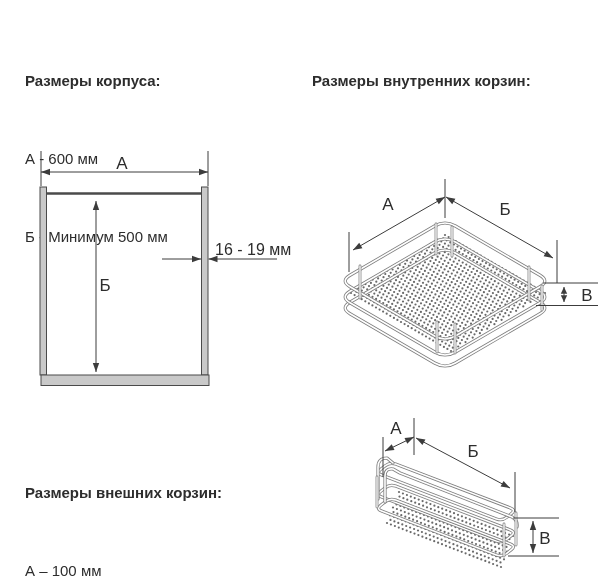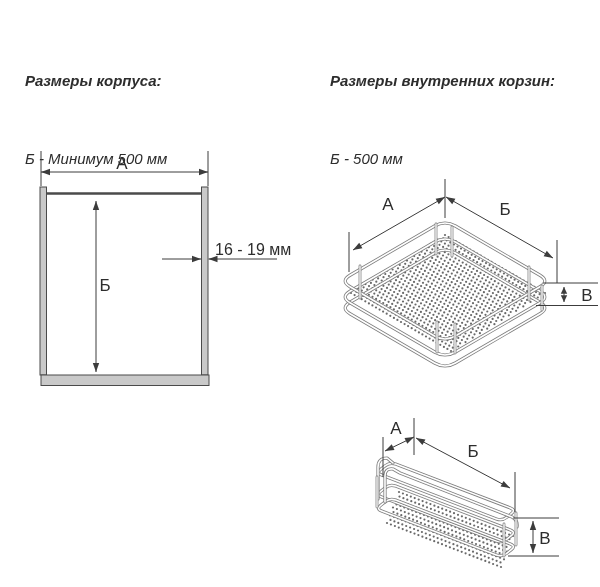--- a/index.html
+++ b/index.html
@@ -1,45 +1,47 @@
 <!DOCTYPE html>
 <html><head>
 <meta charset="utf-8">
 <style>
   html,body{margin:0;padding:0;}
   body{
     width:600px;height:587px;position:relative;overflow:hidden;
     background:#ffffff;color:#2d2d2d;
     font-family:"Liberation Sans",sans-serif;
   }
-  .dims{position:absolute;font-size:15px;line-height:26px;white-space:pre;font-style:italic;}
+  .dims{position:absolute;font-size:15px;line-height:26px;white-space:pre;}
   .dims-title{font-weight:700;}
   #diagram-svg{position:absolute;left:0;top:0;}
   #diagram-svg text{
     font-family:"Liberation Sans",sans-serif;
     font-size:17px;fill:#2d2d2d;
   }
   #diagram-svg text.note{font-size:16px;}
   .panel{fill:#c9c9c9;stroke:#4a4a4a;stroke-width:1;}
   .rail{stroke:#4a4a4a;stroke-width:2.5;}
 </style>
 </head>
 <body>
 
 <div class="dims" style="left:25px;top:16px">
   <div class="dims-title">Размеры корпуса:</div>
+  <div class="dims-item">А - 600 мм</div>
   <div class="dims-item">Б - Минимум 500 мм</div>
 </div>
 
-<div class="dims" style="left:330px;top:16px">
+<div class="dims" style="left:312px;top:16px">
   <div class="dims-title">Размеры внутренних корзин:</div>
-  <div class="dims-item">Б - 500 мм</div>
 </div>
 
 <div class="dims" style="left:25px;top:428px">
+  <div class="dims-title">Размеры внешних корзин:</div>
+  <div class="dims-item">А – 100 мм</div>
   
   
 </div>
 
 <svg id="diagram-svg" width="600" height="587" viewBox="0 0 600 587">
 
   <g id="g-cabinet">
     <rect class="panel" x="40" y="187" width="6.5" height="188"></rect>
     <rect class="panel" x="201.5" y="187" width="6.5" height="188"></rect>
     <rect class="panel" x="41" y="375" width="168" height="10.5"></rect>

